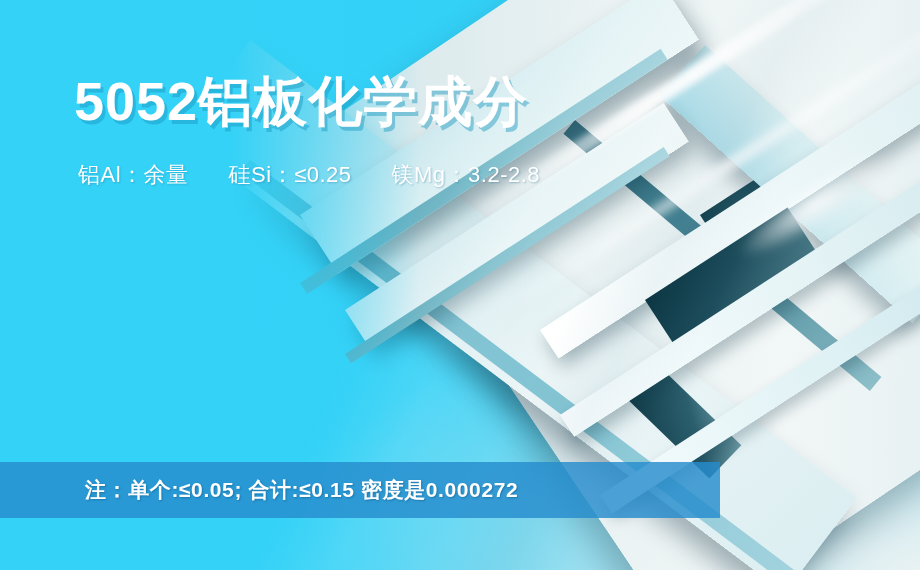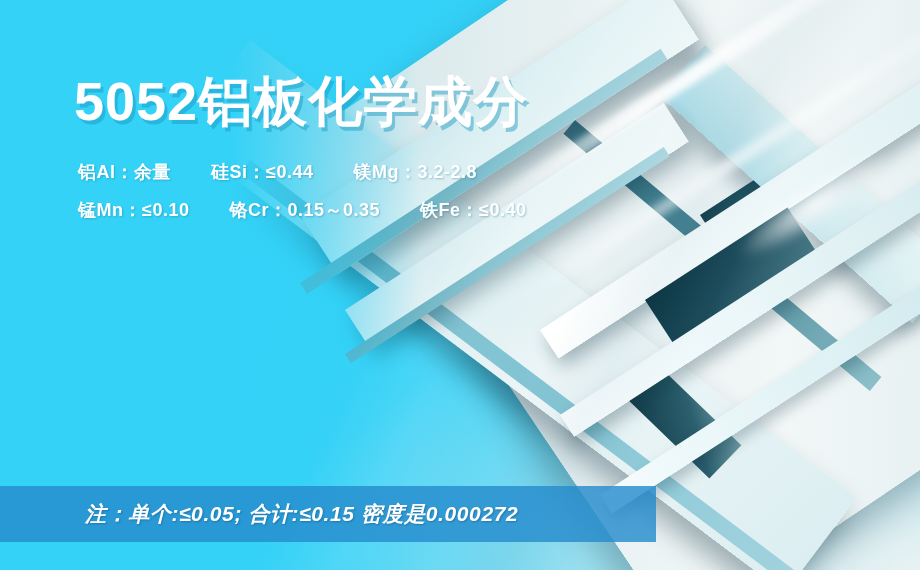--- a/index.html
+++ b/index.html
@@ -219,37 +219,36 @@
     top: 160px;
     color: #ffffff;
   }
   .spec-row {
     display: flex;
     align-items: baseline;
     height: 38px;
     white-space: nowrap;
   }
   .spec-item {
-    font-size: 18px;
-    font-weight: 700;
+    font-size: 22px;
+    font-weight: 400;
     letter-spacing: 0.5px;
     text-shadow: 1px 1px 2px rgba(20,110,145,0.35);
     margin-right: 40px;
   }
 
   
   .note-bar {
     position: absolute;
     left: 0;
-    top: 486px;
-    width: 656px;
+    top: 462px;
+    width: 720px;
     height: 56px;
     background: rgba(38,140,205,0.82);
     z-index: 12;
-    font-style: italic;
   }
   .note-text {
     position: absolute;
     left: 85px;
     top: 0;
     height: 56px;
     display: flex;
     align-items: center;
     font-size: 21px;
     font-weight: 600;
@@ -290,27 +289,22 @@
   <div class="left-fade"></div>
   <div class="band"></div>
 
   <div class="content">
 
     <div class="title">5052铝板化学成分</div>
 
     <div class="spec-rows">
       <div class="spec-row">
         <span class="spec-item"><span>铝Al：</span><span>余量</span></span>
-        <span class="spec-item"><span>硅Si：</span><span>≤0.44</span></span>
+        <span class="spec-item"><span>硅Si：</span><span>≤0.25</span></span>
         <span class="spec-item"><span>镁Mg：</span><span>3.2-2.8</span></span>
-      </div>
-      <div class="spec-row">
-        <span class="spec-item"><span>锰Mn：</span><span>≤0.10</span></span>
-        <span class="spec-item"><span>铬Cr：</span><span>0.15～0.35</span></span>
-        <span class="spec-item"><span>铁Fe：</span><span>≤0.40</span></span>
       </div>
     </div>
 
   </div>
 
   <div class="note-bar">
     <div class="note-text">注：单个:≤0.05; 合计:≤0.15  密度是0.000272</div>
   </div>
 
 </div>

